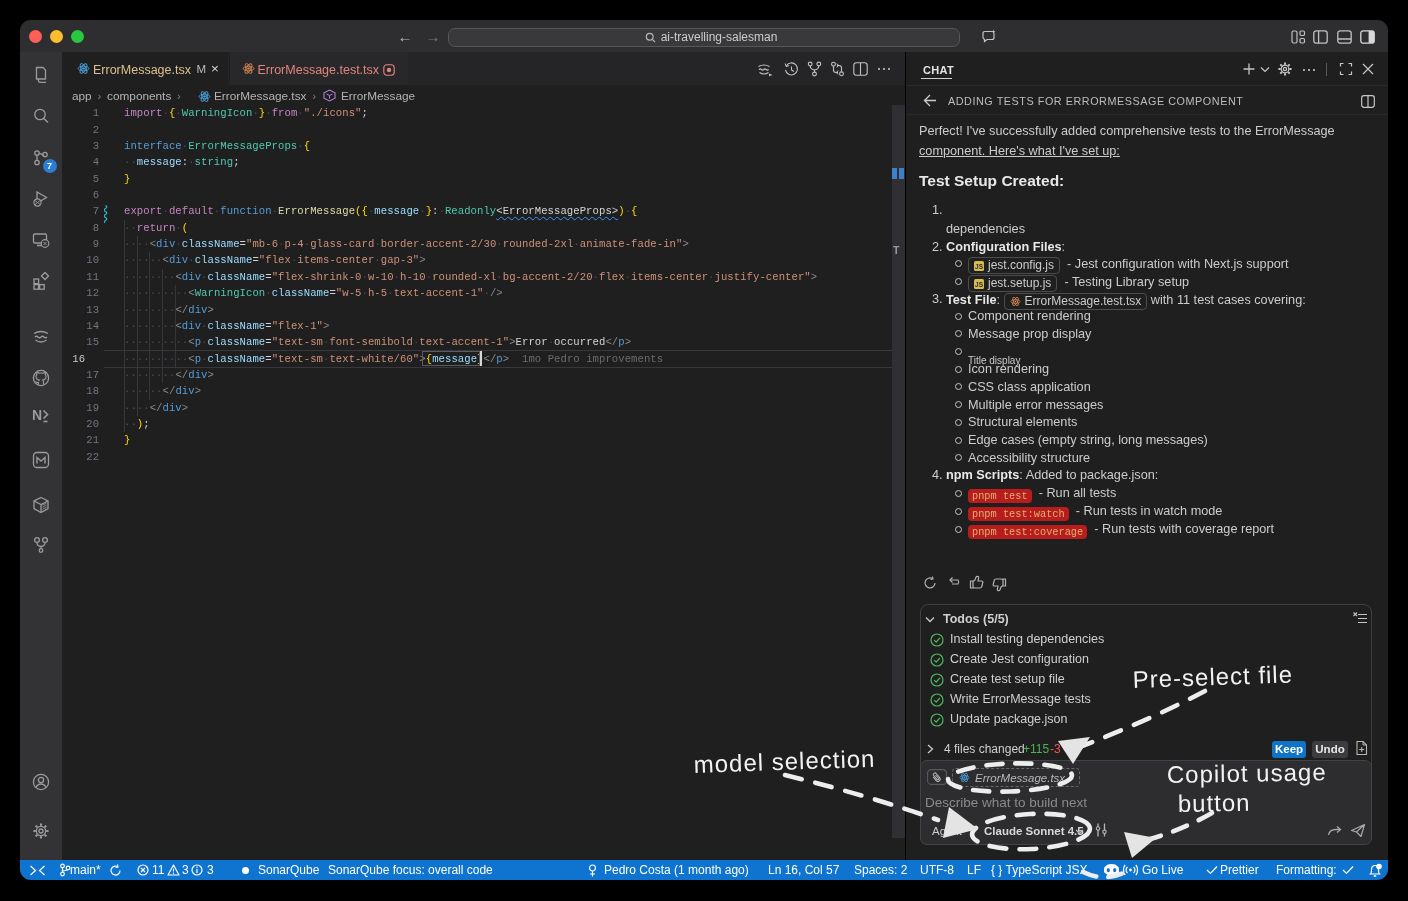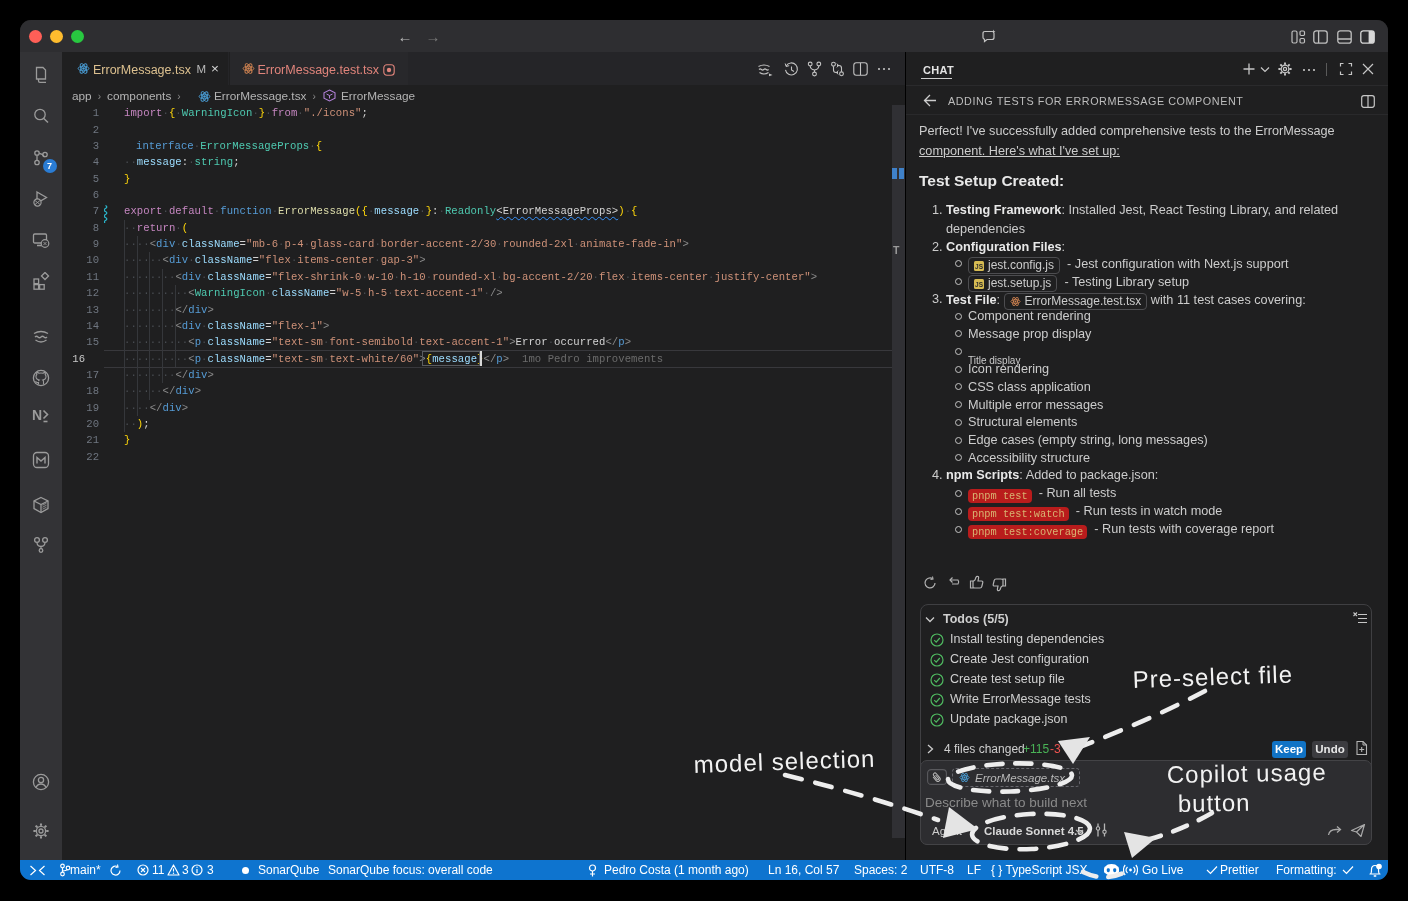--- a/index.html
+++ b/index.html
@@ -22,20 +22,27 @@
 svg{display:block}
 </style></head><body>
 <div id="win">
 
 <div class="abs" style="left:0;top:0;width:1368px;height:32px;background:#2e2e31;"></div>
 <div class="abs" style="left:8.5px;top:9.5px;width:13px;height:13px;border-radius:50%;background:#ff5f57;"></div>
 <div class="abs" style="left:29.5px;top:9.5px;width:13px;height:13px;border-radius:50%;background:#febc2e;"></div>
 <div class="abs" style="left:50.5px;top:9.5px;width:13px;height:13px;border-radius:50%;background:#28c840;"></div>
 <div class="abs" style="left:376px;top:8px;width:18px;height:18px;color:#bdbdbd;font-size:15px;line-height:18px;text-align:center;">←</div>
 <div class="abs" style="left:404px;top:8px;width:18px;height:18px;color:#7a7a7a;font-size:15px;line-height:18px;text-align:center;">→</div>
+<div class="abs" style="left:428px;top:7.5px;width:496px;height:17px;background:#39393c;border:1px solid #57575a;border-radius:7px;display:flex;align-items:center;justify-content:center;gap:5px;padding-left:14px;">
+      <svg width="11" height="11" viewBox="0 0 11 11">
+        <circle cx="4.7" cy="4.7" r="3.4" fill="none" stroke="#b5b5b5" stroke-width="1.2"></circle>
+        <line x1="7.3" y1="7.3" x2="10" y2="10" stroke="#b5b5b5" stroke-width="1.2"></line>
+      </svg>
+      <span style="color:#cccccc;font-size:12px;">ai-travelling-salesman</span>
+    </div>
 <svg class="abs" style="left:961px;top:9px;" width="16" height="15" viewBox="0 0 16 15">
       <path d="M2 4.5 Q2 2.5 4 2.5 L11 2.5 Q13 2.5 13 4.5 L13 8.5 Q13 10.5 11 10.5 L6 10.5 L3.5 12.5 L3.5 10.3 Q2 10 2 8.5 Z" fill="none" stroke="#c3c3c3" stroke-width="1.2"></path>
       <path d="M12.6 0.5 l0.5 1.4 1.4 0.5 -1.4 0.5 -0.5 1.4 -0.5 -1.4 -1.4 -0.5 1.4 -0.5 Z" fill="#c3c3c3"></path>
     </svg>
 <svg class="abs" style="left:1271px;top:10px;" width="15" height="14" viewBox="0 0 15 14">
       <rect x="1" y="1" width="5" height="12" rx="1.5" fill="none" stroke="#c0c0c0" stroke-width="1.2"></rect>
       <rect x="9" y="1" width="4.5" height="4.5" rx="1.2" fill="none" stroke="#c0c0c0" stroke-width="1.2"></rect>
       <rect x="9" y="8.5" width="4.5" height="4.5" rx="1.2" fill="none" stroke="#c0c0c0" stroke-width="1.2"></rect>
     </svg>
 <svg class="abs" style="left:1293px;top:10px;" width="15" height="14" viewBox="0 0 15 14">
@@ -214,21 +221,21 @@
 <div class="abs" style="left:84px;top:329.9px;width:788px;height:16.6px;border-top:1px solid #38383c;border-bottom:1px solid #38383c;"></div>
 <div class="abs" style="left:104.0px;top:199.8px;width:1px;height:212.6px;background:#35373b;"></div>
 <div class="abs" style="left:116.7px;top:216.1px;width:1px;height:179.9px;background:#35373b;"></div>
 <div class="abs" style="left:129.4px;top:232.4px;width:1px;height:147.2px;background:#35373b;"></div>
 <div class="abs" style="left:142.2px;top:248.8px;width:1px;height:114.5px;background:#35373b;"></div>
 <div class="abs" style="left:154.9px;top:265.2px;width:1px;height:81.8px;background:#35373b;"></div>
 <div class="lnum" style="left:45px;top:85.33px;">1</div>
 <div class="codeline" style="top:85.33px;"><span class="k">import</span><i class="d">·</i><span class="y">{</span><i class="d">·</i><span class="t">WarningIcon</span><i class="d">·</i><span class="y">}</span><i class="d">·</i><span class="k">from</span><i class="d">·</i><span class="s">"./icons"</span><span class="w">;</span></div>
 <div class="lnum" style="left:45px;top:101.68px;">2</div>
 <div class="lnum" style="left:45px;top:118.03px;">3</div>
-<div class="codeline" style="top:118.03px;margin-left:12px;"><span class="b">interface</span><i class="d">·</i><span class="t">ErrorMessageProps</span><i class="d">·</i><span class="y">{</span></div>
+<div class="codeline" style="top:118.03px;"><span class="b">interface</span><i class="d">·</i><span class="t">ErrorMessageProps</span><i class="d">·</i><span class="y">{</span></div>
 <div class="lnum" style="left:45px;top:134.38px;">4</div>
 <div class="codeline" style="top:134.38px;"><i class="d">·</i><i class="d">·</i><span class="pb">message</span><span class="w">:</span><i class="d">·</i><span class="t">string</span><span class="w">;</span></div>
 <div class="lnum" style="left:45px;top:150.73px;">5</div>
 <div class="codeline" style="top:150.73px;"><span class="y">}</span></div>
 <div class="lnum" style="left:45px;top:167.07px;">6</div>
 <div class="lnum" style="left:45px;top:183.43px;">7</div>
 <div class="codeline" style="top:183.43px;"><span class="k">export</span><i class="d">·</i><span class="k">default</span><i class="d">·</i><span class="b">function</span><i class="d">·</i><span class="fn">ErrorMessage</span><span class="y">({</span><i class="d">·</i><span class="pb">message</span><i class="d">·</i><span class="y">}</span><span class="w">:</span><i class="d">·</i><span class="t">Readonly</span><span class="w" style="text-decoration:underline wavy #3794ff 1px;text-underline-offset:2px;">&lt;ErrorMessageProps&gt;</span><span class="y">)</span><i class="d">·</i><span class="y">{</span></div>
 <div class="lnum" style="left:45px;top:199.78px;">8</div>
 <div class="codeline" style="top:199.78px;"><i class="d">·</i><i class="d">·</i><span class="k">return</span><i class="d">·</i><span class="y">(</span></div>
 <div class="lnum" style="left:45px;top:216.12px;">9</div>
@@ -307,21 +314,20 @@
 <div class="abs" style="left:928px;top:74.5px;color:#bdbdbd;font-size:10.8px;letter-spacing:0.55px;">ADDING TESTS FOR ERRORMESSAGE COMPONENT</div>
 <svg class="abs" style="left:1341px;top:74.5px;" width="14" height="13" viewBox="0 0 14 13">
       <rect x="0.7" y="0.7" width="12.6" height="11.6" rx="2.2" fill="none" stroke="#c6c6c6" stroke-width="1.2"></rect>
       <line x1="7" y1="1" x2="7" y2="12" stroke="#c6c6c6" stroke-width="1.2"></line>
     </svg>
 <div class="abs" style="left:886px;top:93.5px;width:482px;height:1px;background:#29292b;"></div>
 <div class="ct" style="left:899px;top:101.5px;line-height:18px;font-size:12.7px;color:#cccccc;">Perfect! I've successfully added comprehensive tests to the ErrorMessage</div>
 <div class="ct" style="left:899px;top:121.5px;line-height:18px;font-size:12.7px;color:#cccccc;text-decoration:underline;">component. Here's what I've set up:</div>
 <div class="ct" style="left:899px;top:152px;line-height:18px;font-size:15.5px;color:#e8e8e8;font-weight:bold;">Test Setup Created:</div>
 <div class="ct" style="left:912px;top:181px;line-height:18px;font-size:12.7px;color:#cccccc;">1.</div>
-<div class="ct" style="left:926px;top:181px;line-height:18px;font-size:12.7px;color:#cccccc;"><b>Testing Framework</b>: Installed Jest, React Testing Library, and related</div>
 <div class="ct" style="left:926px;top:200px;line-height:18px;font-size:12.7px;color:#cccccc;">dependencies</div>
 <div class="ct" style="left:912px;top:218px;line-height:18px;font-size:12.7px;color:#cccccc;">2.</div>
 <div class="ct" style="left:926px;top:218px;line-height:18px;font-size:12.7px;color:#cccccc;"><b>Configuration Files</b>:</div>
 <div class="bull" style="left:935px;top:239.5px;"></div>
 <div class="ct" style="left:948px;top:234px;line-height:18px;font-size:12.7px;color:#cccccc;"><span class="chip">
         <svg width="10" height="10" viewBox="0 0 10 10" style="flex:none;">
           <rect width="10" height="10" rx="1.5" fill="#d6bb52"></rect>
           <text x="5" y="8" font-size="6.5" font-weight="bold" text-anchor="middle" fill="#2b2b2b" font-family="Liberation Sans">JS</text>
         </svg>
         <span>jest.config.js</span>

